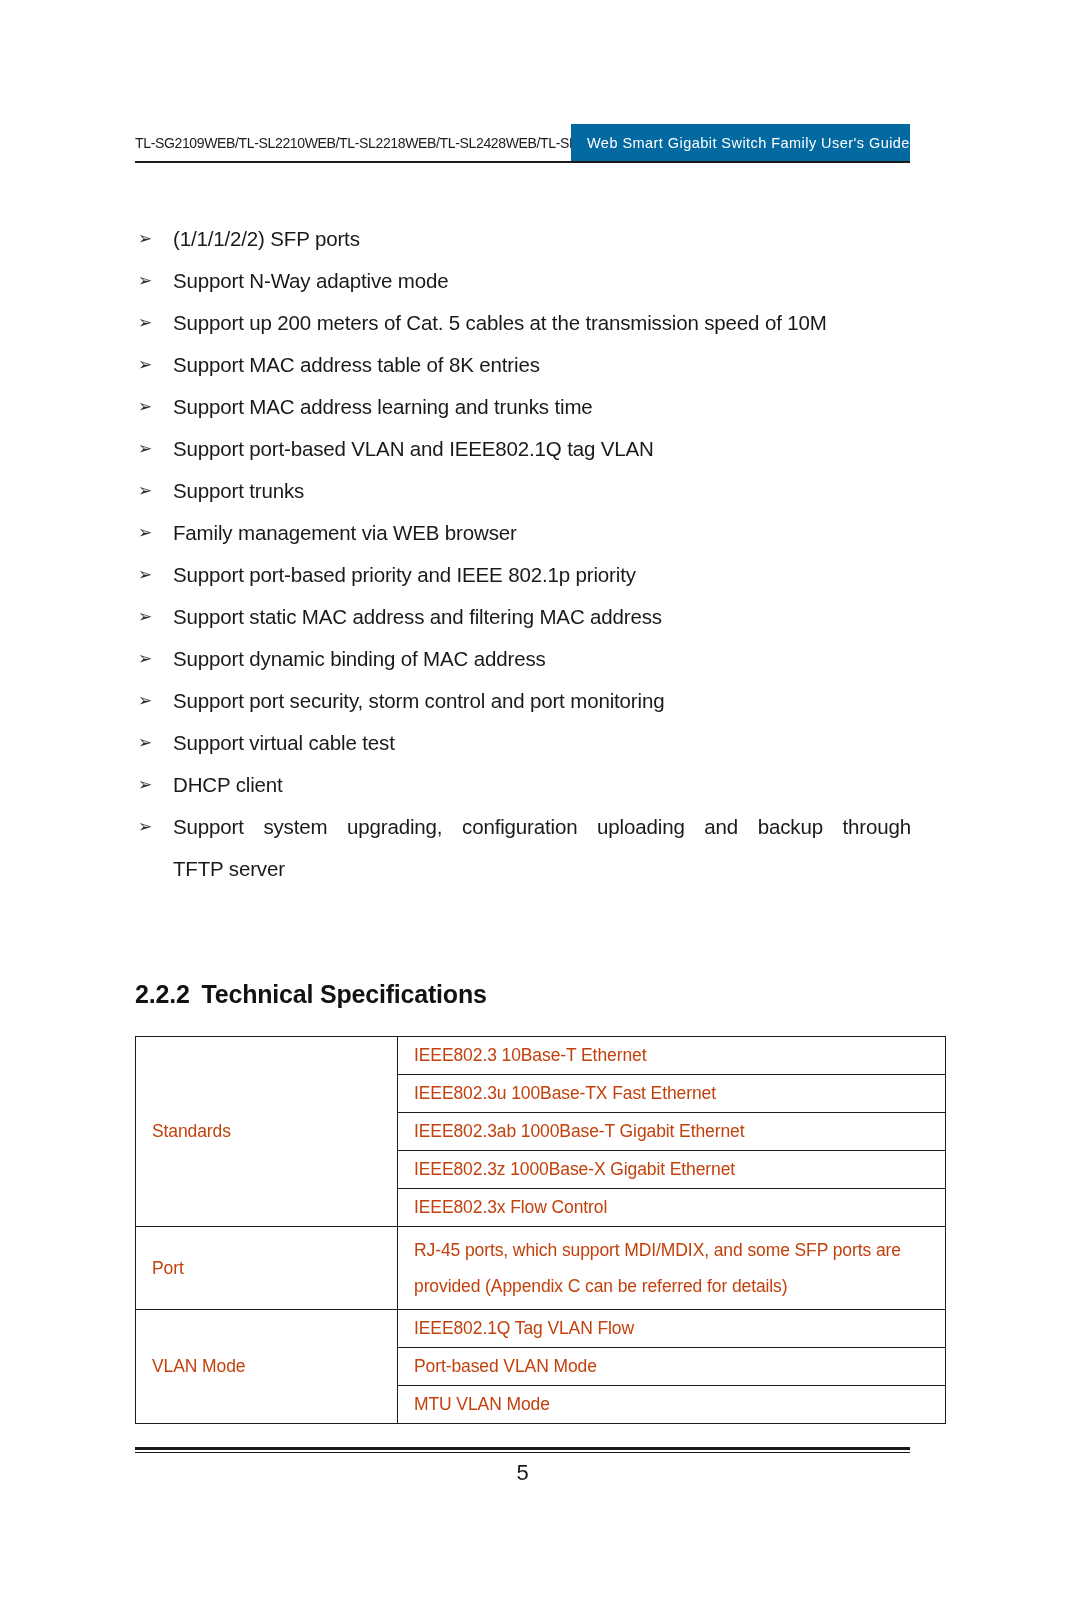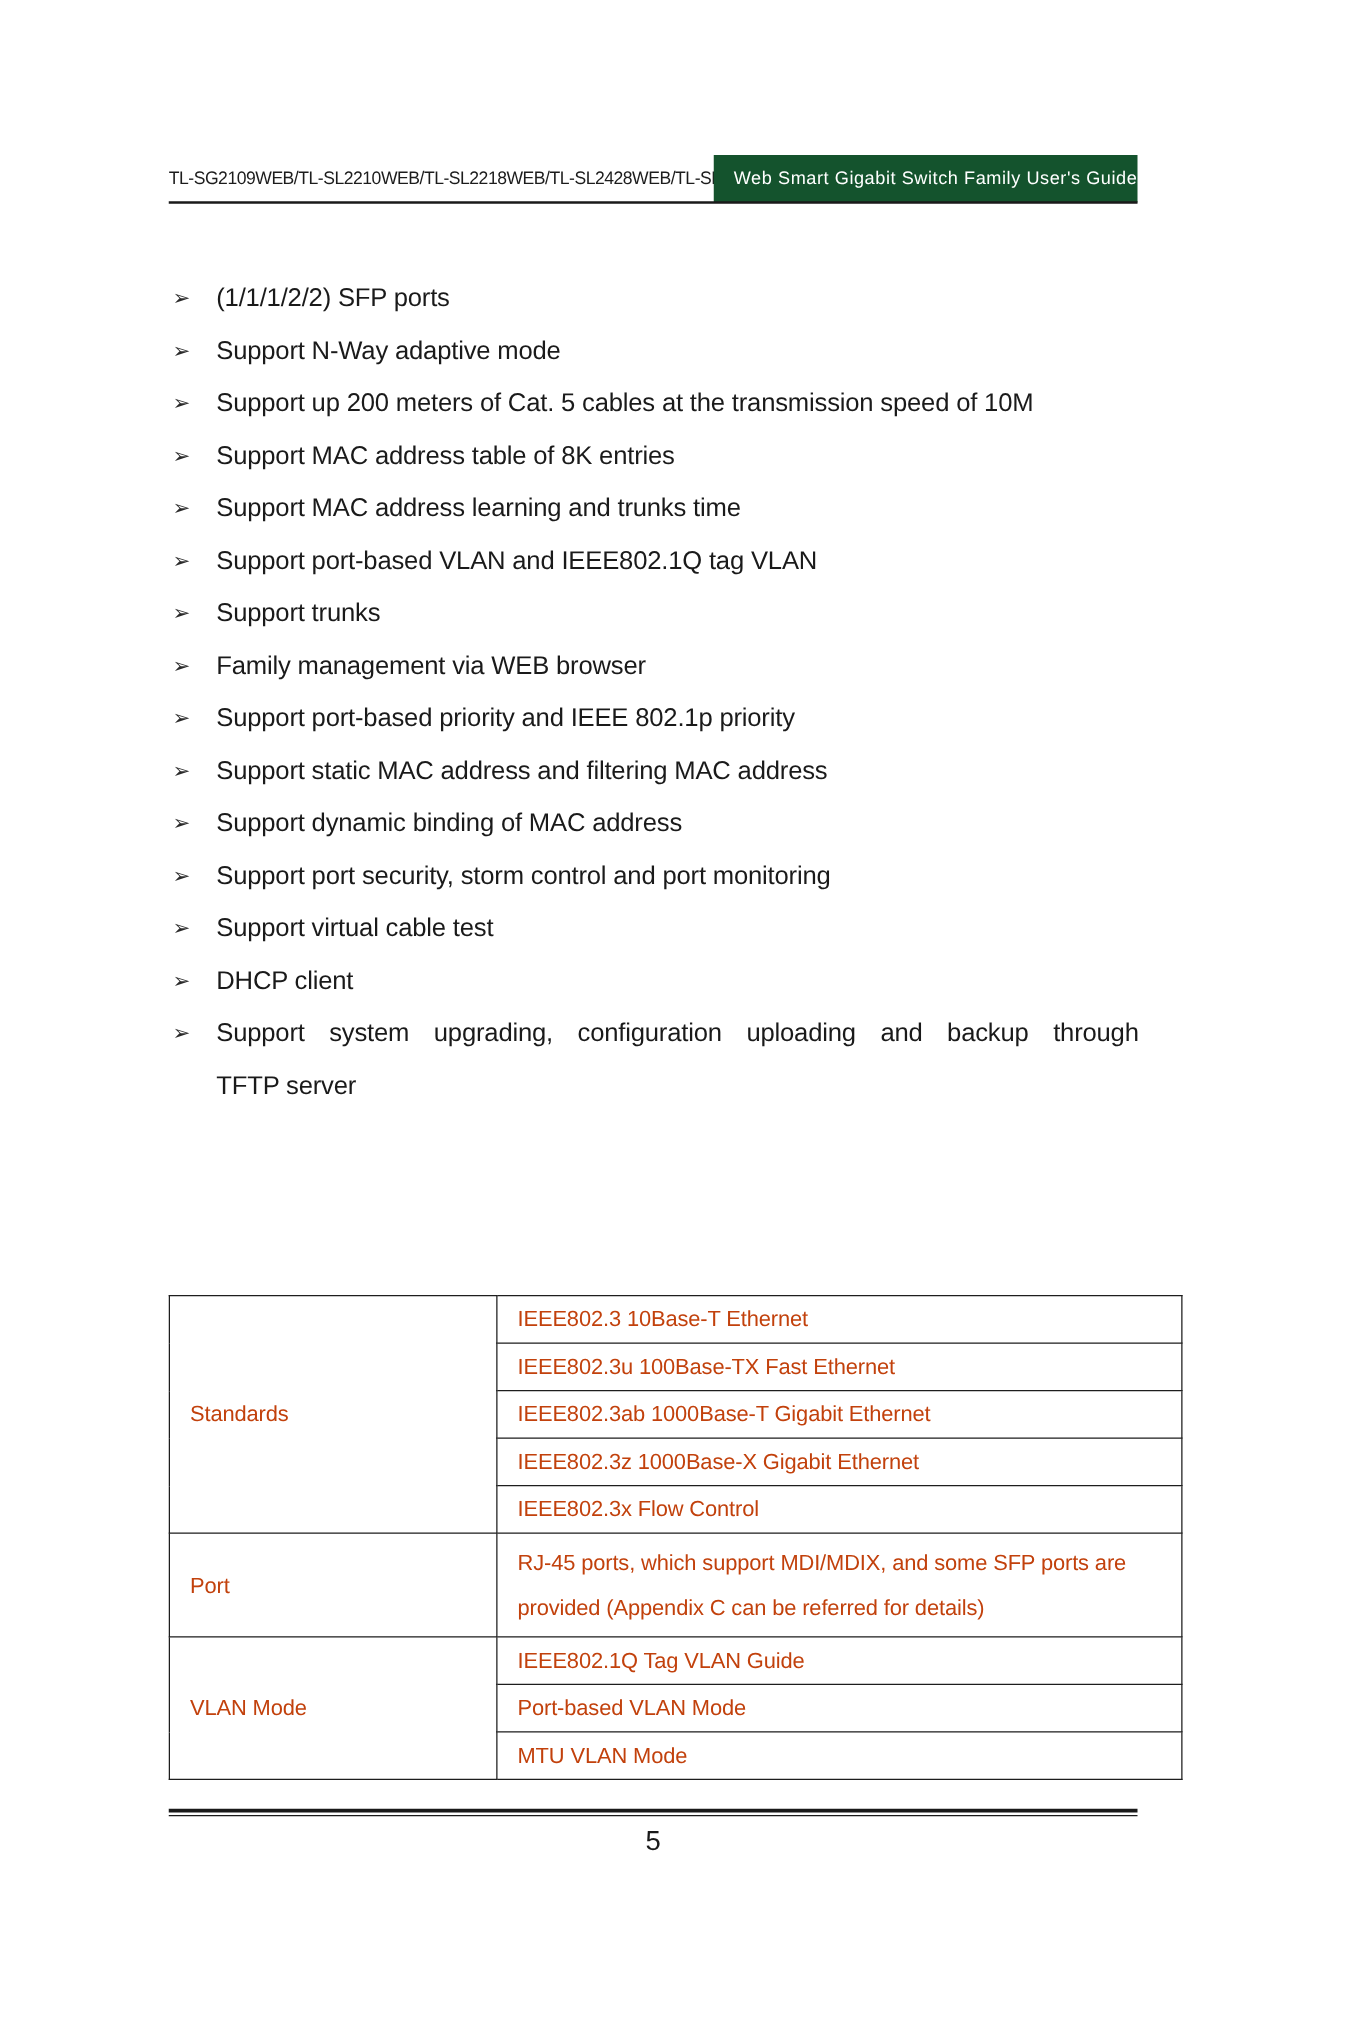--- a/index.html
+++ b/index.html
@@ -44,21 +44,21 @@
     font-family: "Liberation Sans", sans-serif;
     transform: scaleX(0.97);
     transform-origin: left center;
   }
   .header-right {
     position: absolute;
     right: 0;
     top: 0;
     width: 339px;
     height: 38px;
-    background: #14532d;
+    background: #0369a1;
     color: #ffffff;
     font-size: 14.5px;
     line-height: 38px;
     letter-spacing: 0.45px;
     white-space: nowrap;
     box-sizing: border-box;
     padding-left: 16px;
     font-family: "Liberation Sans", sans-serif;
   }
   .header-rule {
@@ -283,20 +283,23 @@
     <div class="bullet-item wrap">
       <span class="bullet-marker">➢</span>
       <span class="bullet-text">
         <span class="wrap-line-1">Support system upgrading, configuration uploading and backup through</span>
         <span class="wrap-line-2">TFTP server</span>
       </span>
     </div>
 
   </div>
 
+  <div class="section-heading">
+    <span class="num">2.2.2</span><span>Technical Specifications</span>
+  </div>
 
   <table class="spec-table">
     <tbody>
       <tr class="row-std">
         <td class="label-cell" rowspan="5">Standards</td>
         <td class="value-cell">IEEE802.3 10Base-T Ethernet</td>
       </tr>
       <tr class="row-std">
         <td class="value-cell">IEEE802.3u 100Base-TX Fast Ethernet</td>
       </tr>
@@ -315,21 +318,21 @@
         <td class="value-cell">
           <span class="port-value">
             <span class="pv-line">RJ-45 ports, which support MDI/MDIX, and some SFP ports are</span>
             <span class="pv-line">provided (Appendix C can be referred for details)</span>
           </span>
         </td>
       </tr>
 
       <tr class="row-vlan">
         <td class="label-cell" rowspan="3">VLAN Mode</td>
-        <td class="value-cell">IEEE802.1Q Tag VLAN Guide</td>
+        <td class="value-cell">IEEE802.1Q Tag VLAN Flow</td>
       </tr>
       <tr class="row-vlan">
         <td class="value-cell">Port-based VLAN Mode</td>
       </tr>
       <tr class="row-vlan">
         <td class="value-cell">MTU VLAN Mode</td>
       </tr>
     </tbody>
   </table>
 

